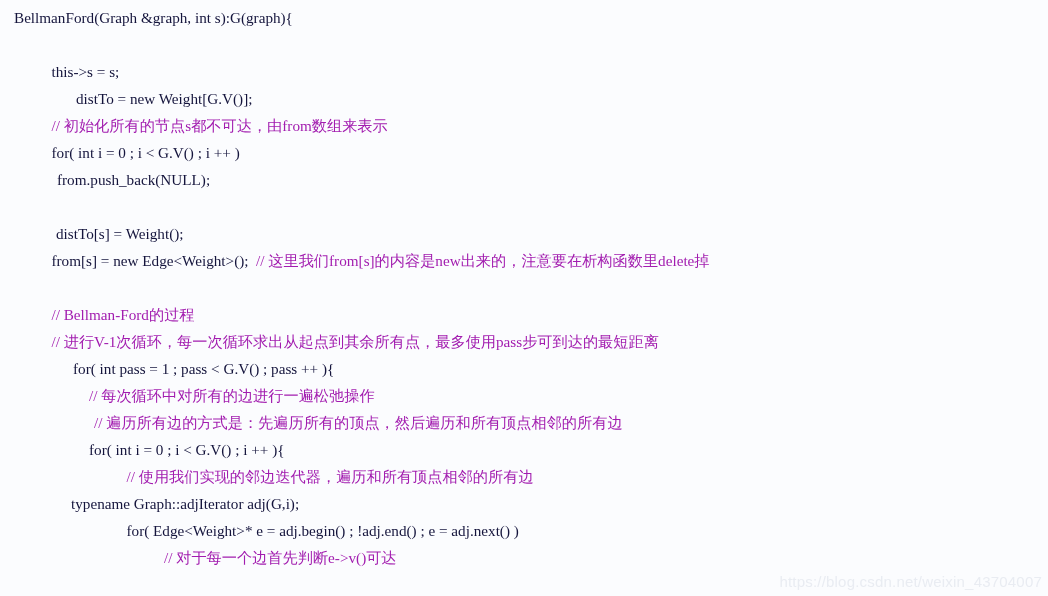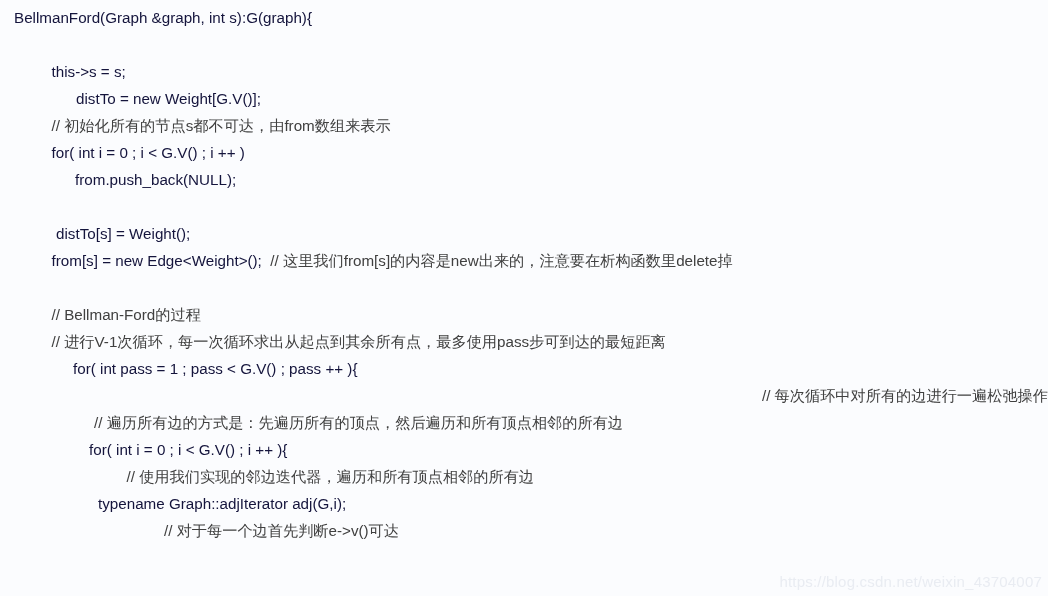--- a/index.html
+++ b/index.html
@@ -28,35 +28,35 @@
     width: 1048px;
     margin: 0;
     padding: 0;
     list-style: none;
   }
   .code-line {
     display: block;
     height: 27px;
     line-height: 27px;
     white-space: pre;
-    font-family: Liberation Sans, sans-serif;
+    font-family: Liberation Serif, serif;
     font-size: 15.2px;
     letter-spacing: 0px;
     color: #14143c;
     padding-left: 14px;
     box-sizing: border-box;
   }
   .code-line.blank {
     color: transparent;
   }
   .tok-code {
     color: #14143c;
   }
   .tok-comment {
-    color: #404040;
+    color: #a21caf;
   }
   .watermark {
     position: absolute;
     right: 6px;
     bottom: 6px;
     font-family: "Liberation Sans", "DejaVu Sans", sans-serif;
     font-size: 15px;
     color: #e9ecf2;
     letter-spacing: 0.2px;
     white-space: nowrap;
@@ -67,29 +67,30 @@
 <body>
 
 <div id="code-surface">
   <div class="code-lines" id="code-lines">
       <div class="code-line" style="padding-left: 14px;"><span class="tok-code">BellmanFord(Graph &amp;graph, int s):G(graph){</span></div>
       <div class="code-line blank" style="padding-left: 14px;">&nbsp;</div>
       <div class="code-line" style="padding-left: 51.5px;"><span class="tok-code">this-&gt;s = s;</span></div>
       <div class="code-line" style="padding-left: 76px;"><span class="tok-code">distTo = new Weight[G.V()];</span></div>
       <div class="code-line" style="padding-left: 51.5px;"><span class="tok-comment">// 初始化所有的节点s都不可达，由from数组来表示</span></div>
       <div class="code-line" style="padding-left: 51.5px;"><span class="tok-code">for( int i = 0 ; i &lt; G.V() ; i ++ )</span></div>
-      <div class="code-line" style="padding-left: 75px;"><span class="tok-code">from.push_back(NULL);</span></div>
+      <div class="code-line" style="padding-left: 57px;"><span class="tok-code">from.push_back(NULL);</span></div>
       <div class="code-line blank" style="padding-left: 14px;">&nbsp;</div>
       <div class="code-line" style="padding-left: 56px;"><span class="tok-code">distTo[s] = Weight();</span></div>
       <div class="code-line" style="padding-left: 51.5px;"><span class="tok-code">from[s] = new Edge&lt;Weight&gt;();  </span><span class="tok-comment">// 这里我们from[s]的内容是new出来的，注意要在析构函数里delete掉</span></div>
       <div class="code-line blank" style="padding-left: 14px;">&nbsp;</div>
       <div class="code-line" style="padding-left: 51.5px;"><span class="tok-comment">// Bellman-Ford的过程</span></div>
       <div class="code-line" style="padding-left: 51.5px;"><span class="tok-comment">// 进行V-1次循环，每一次循环求出从起点到其余所有点，最多使用pass步可到达的最短距离</span></div>
       <div class="code-line" style="padding-left: 73px;"><span class="tok-code">for( int pass = 1 ; pass &lt; G.V() ; pass ++ ){</span></div>
-      <div class="code-line" style="padding-left: 89px; text-align: right;"><span class="tok-comment">// 每次循环中对所有的边进行一遍松弛操作</span></div>
+      <div class="code-line" style="padding-left: 89px;"><span class="tok-comment">// 每次循环中对所有的边进行一遍松弛操作</span></div>
       <div class="code-line" style="padding-left: 94px;"><span class="tok-comment">// 遍历所有边的方式是：先遍历所有的顶点，然后遍历和所有顶点相邻的所有边</span></div>
       <div class="code-line" style="padding-left: 89px;"><span class="tok-code">for( int i = 0 ; i &lt; G.V() ; i ++ ){</span></div>
       <div class="code-line" style="padding-left: 126.5px;"><span class="tok-comment">// 使用我们实现的邻边迭代器，遍历和所有顶点相邻的所有边</span></div>
-      <div class="code-line" style="padding-left: 98px;"><span class="tok-code">typename Graph::adjIterator adj(G,i);</span></div>
+      <div class="code-line" style="padding-left: 71px;"><span class="tok-code">typename Graph::adjIterator adj(G,i);</span></div>
+      <div class="code-line" style="padding-left: 126.5px;"><span class="tok-code">for( Edge&lt;Weight&gt;* e = adj.begin() ; !adj.end() ; e = adj.next() )</span></div>
       <div class="code-line" style="padding-left: 164px;"><span class="tok-comment">// 对于每一个边首先判断e-&gt;v()可达</span></div>
     </div>
   <div class="watermark">https://blog.csdn.net/weixin_43704007</div>
 </div>
 
 </body></html>

